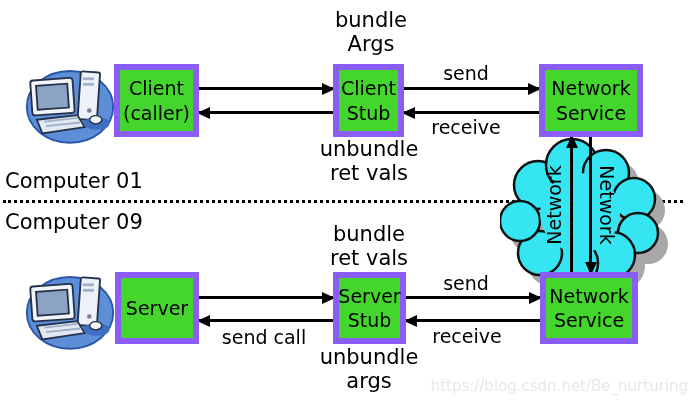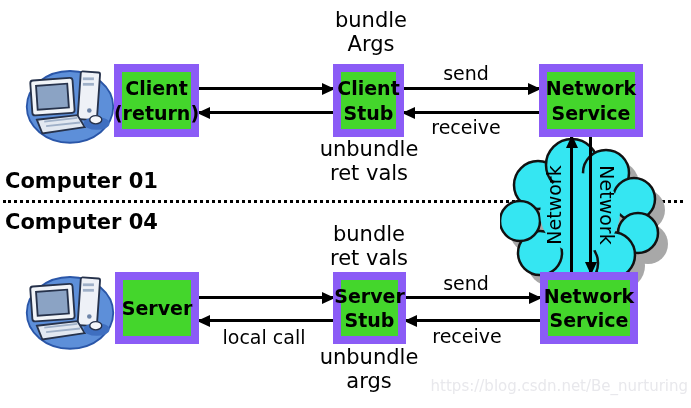--- a/index.html
+++ b/index.html
@@ -2,45 +2,45 @@
 <html style="--box-green: #44d62c; --cloud-cyan: #35e6f2; --shadow-gray: #a8a8a8; --pc-blue: #5d8fd9;"><head>
 <meta charset="utf-8">
 <style>
   html,body{margin:0;padding:0;background:#fff;}
   #stage{
     position:relative;width:691px;height:408px;background:#fff;overflow:hidden;
     font-family:"DejaVu Sans",sans-serif;color:#000;
   }
   
   .gbox{
-    position:absolute;background:var(--box-green,#44d62c);border:8px solid #8b5cf6;
+    position:absolute;background:var(--box-green,#44d62c);border:6px solid #8b5cf6;
     box-sizing:border-box;display:flex;flex-direction:column;align-items:center;
     justify-content:center;text-align:center;font-size:19px;line-height:1.28;
-    z-index:4;white-space:nowrap;font-weight:bold;
+    z-index:4;white-space:nowrap;
   }
   
   .harrow{position:absolute;height:3px;background:#000;z-index:3;}
   .harrow::after{
     content:'';position:absolute;top:50%;transform:translateY(-50%);
     width:0;height:0;border-top:6px solid transparent;border-bottom:6px solid transparent;
   }
   .harrow.right::after{right:-2px;border-left:13px solid #000;}
   .harrow.left::after{left:-2px;border-right:13px solid #000;}
   
   .varrow{position:absolute;width:3px;background:#000;z-index:3;}
   .varrow::after{
     content:'';position:absolute;left:50%;transform:translateX(-50%);
     width:0;height:0;border-left:6px solid transparent;border-right:6px solid transparent;
   }
   .varrow.up::after{top:-2px;border-bottom:13px solid #000;}
   .varrow.down::after{bottom:-2px;border-top:13px solid #000;}
   
   .albl{position:absolute;transform:translateX(-50%);font-size:19px;white-space:nowrap;z-index:5;}
   .anno{position:absolute;transform:translateX(-50%);text-align:center;font-size:21px;line-height:24px;white-space:nowrap;z-index:5;}
-  .clabel{position:absolute;font-size:21px;z-index:5;white-space:nowrap;font-weight:bold;}
+  .clabel{position:absolute;font-size:21px;z-index:5;white-space:nowrap;}
   .vlabel{position:absolute;font-size:19px;white-space:nowrap;z-index:3;}
   .vlabel.ccw{transform:translate(-50%,-50%) rotate(-90deg);}
   .vlabel.cw{transform:translate(-50%,-50%) rotate(90deg);}
   
   #divider{position:absolute;left:3px;top:200px;width:680px;height:0;border-top:3px dotted #000;z-index:1;}
   
   .cloudwrap{position:absolute;z-index:2;}
   .pcwrap{position:absolute;z-index:2;}
   
   #watermark{position:absolute;right:3px;top:377px;font-size:15px;color:#e8e8ec;z-index:5;white-space:nowrap;}
@@ -119,21 +119,21 @@
     </svg>
   </div>
 
   <div class="varrow up" style="left:570px;top:137px;height:136px"></div>
   <div class="varrow down" style="left:589px;top:137px;height:136px"></div>
   <div class="vlabel ccw" style="left:554px;top:205px">Network</div>
   <div class="vlabel cw" style="left:607px;top:205px">Network</div>
 
   <div class="gbox" style="left:114px;top:64px;width:85px;height:73px">
     <div>Client</div>
-    <div>(return)</div>
+    <div>(caller)</div>
   </div>
   <div class="gbox" style="left:333px;top:64px;width:71px;height:73px">
     <div>Client</div>
     <div>Stub</div>
   </div>
   <div class="gbox" style="left:539px;top:64px;width:104px;height:73px">
     <div>Network</div>
     <div>Service</div>
   </div>
 
@@ -155,38 +155,38 @@
   <div class="harrow left" style="left:404px;top:111px;width:135px"></div>
 
   <div class="harrow right" style="left:199px;top:296px;width:134px"></div>
   <div class="harrow left" style="left:199px;top:319px;width:134px"></div>
   <div class="harrow right" style="left:406px;top:296px;width:134px"></div>
   <div class="harrow left" style="left:406px;top:319px;width:134px"></div>
 
   <div class="albl" style="left:466px;top:62px">send</div>
   <div class="albl" style="left:466px;top:116px">receive</div>
   <div class="albl" style="left:466px;top:272px">send</div>
-  <div class="albl" style="left:264px;top:326px">local call</div>
+  <div class="albl" style="left:264px;top:326px">send call</div>
   <div class="albl" style="left:467px;top:325px">receive</div>
 
   <div class="anno" style="left:371px;top:8px">
     <div>bundle</div>
     <div>Args</div>
   </div>
   <div class="anno" style="left:369px;top:137px">
     <div>unbundle</div>
     <div>ret vals</div>
   </div>
   <div class="anno" style="left:369px;top:222px">
     <div>bundle</div>
     <div>ret vals</div>
   </div>
   <div class="anno" style="left:369px;top:345px">
     <div>unbundle</div>
     <div>args</div>
   </div>
 
   <div class="clabel" style="left:5px;top:169px">Computer 01</div>
-  <div class="clabel" style="left:5px;top:210px">Computer 04</div>
+  <div class="clabel" style="left:5px;top:210px">Computer 09</div>
 
   <div id="watermark">https://blog.csdn.net/Be_nurturing</div>
 
 </div>
 
 </body></html>

